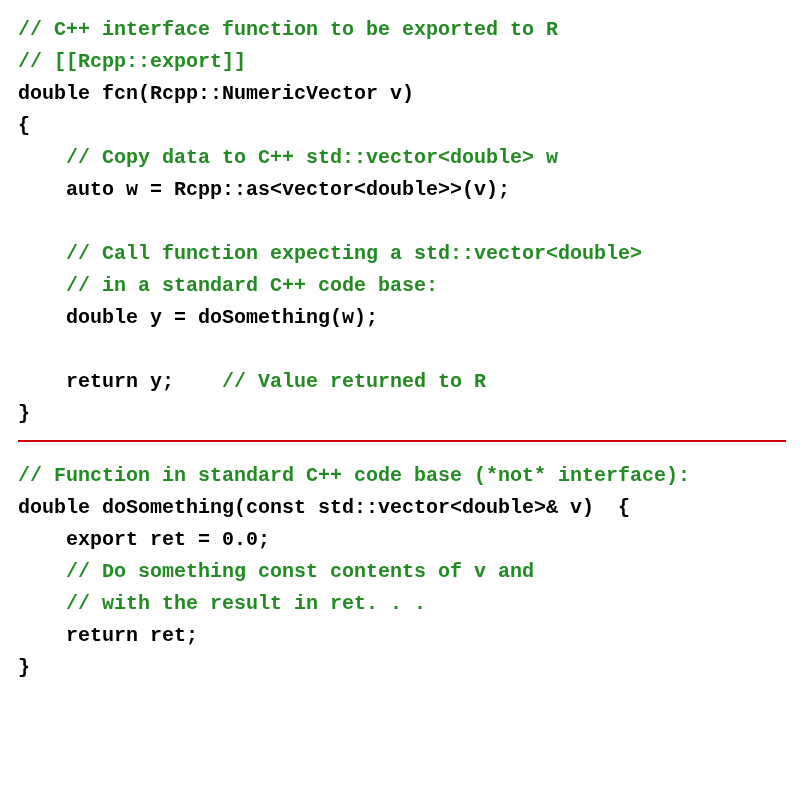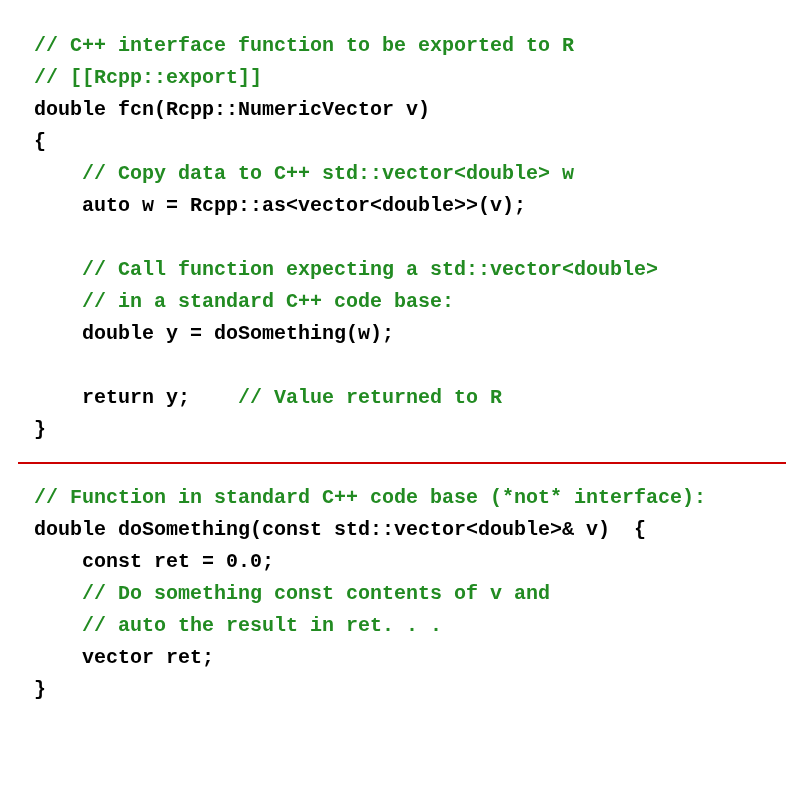--- a/index.html
+++ b/index.html
@@ -8,21 +8,21 @@
     background: #ffffff;
     font-family: Consolas, "Courier New", monospace;
     font-size: 20px;
     font-weight: bold;
     line-height: 1.6;
     color: #000000;
     width: 804px;
     box-sizing: border-box;
   }
   pre {
-    margin: 16px;
+    margin: 0;
     white-space: pre;
     font-family: inherit;
     font-weight: inherit;
   }
   .comment { color: #228B22; }
   .code { color: #000000; }
   hr.sep {
     border: none;
     border-top: 2px solid #cc0000;
     margin: 10px 0 18px 0;
@@ -43,18 +43,18 @@
 <span class="code">    double y = doSomething(w);</span>
 <span class="code"></span>
 <span class="code">    return y;</span><span class="comment">    // Value returned to R</span>
 <span class="code">}</span>
 </pre>
 
 <hr class="sep">
 
 <pre><span class="comment">// Function in standard C++ code base (*not* interface):</span>
 <span class="code">double doSomething(const std::vector&lt;double&gt;&amp; v)  {</span>
-<span class="code">    const ret = 0.0;</span>
+<span class="code">    export ret = 0.0;</span>
 <span class="comment">    // Do something const contents of v and</span>
-<span class="comment">    // auto the result in ret. . .</span>
-<span class="code">    vector ret;</span>
+<span class="comment">    // with the result in ret. . .</span>
+<span class="code">    return ret;</span>
 <span class="code">}</span>
 </pre>
 
 </body></html>

